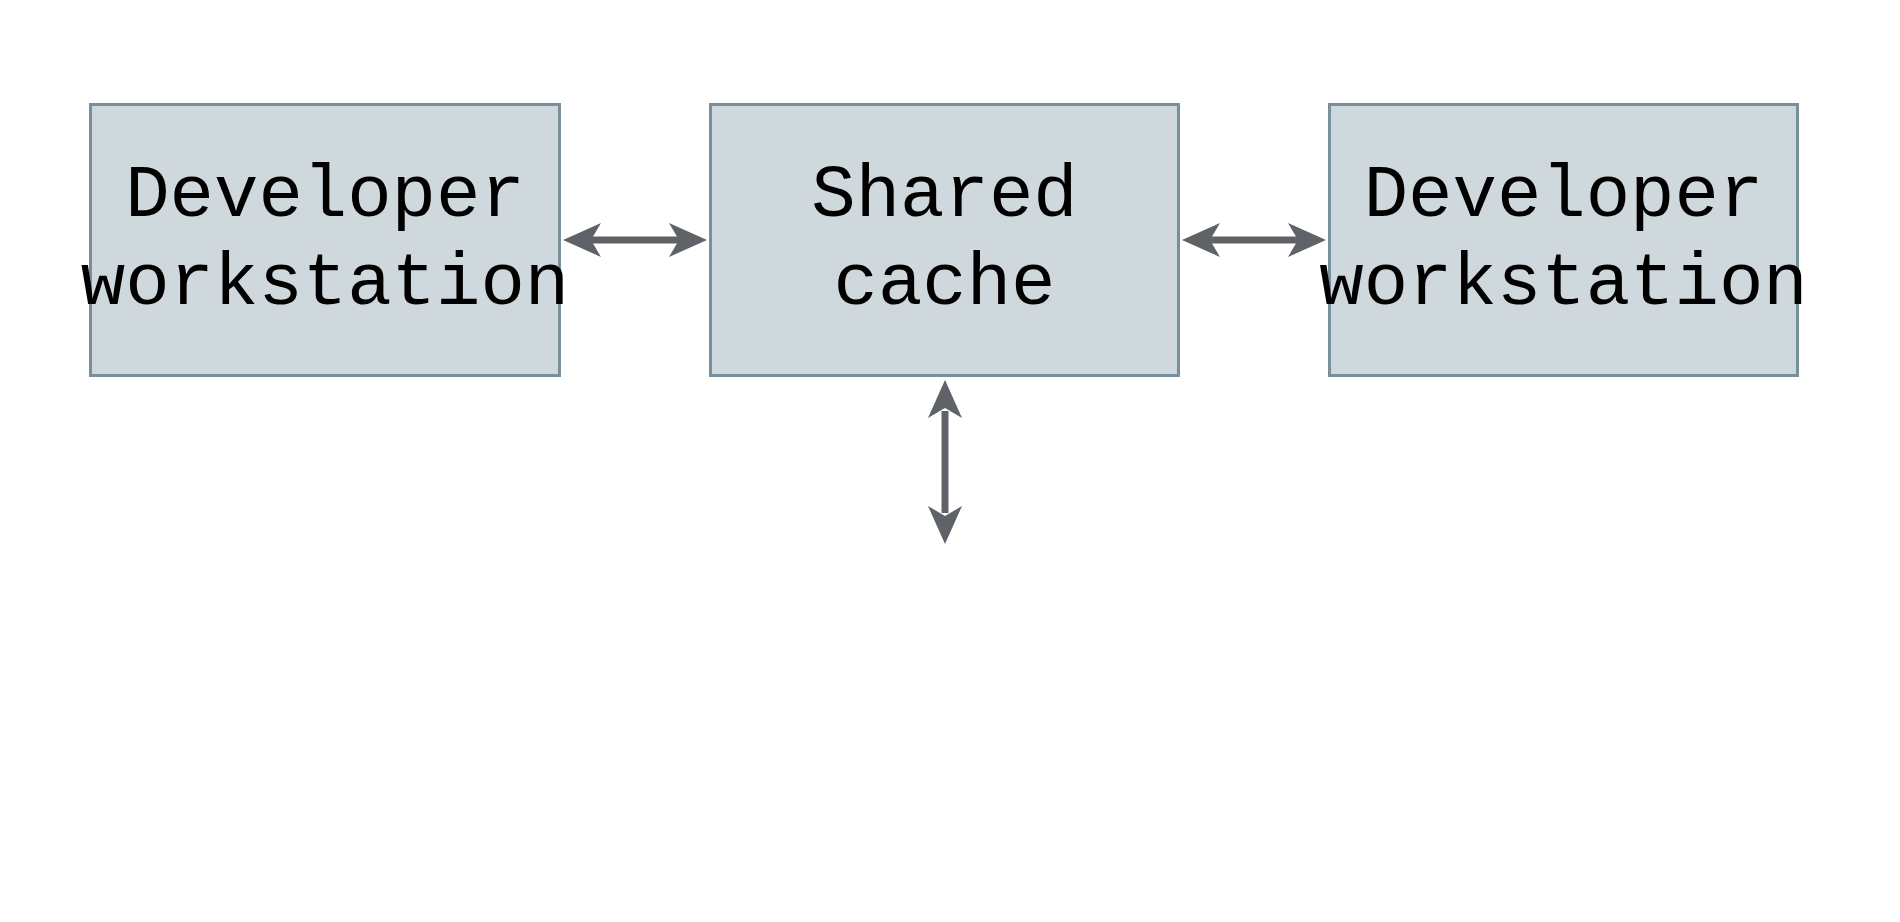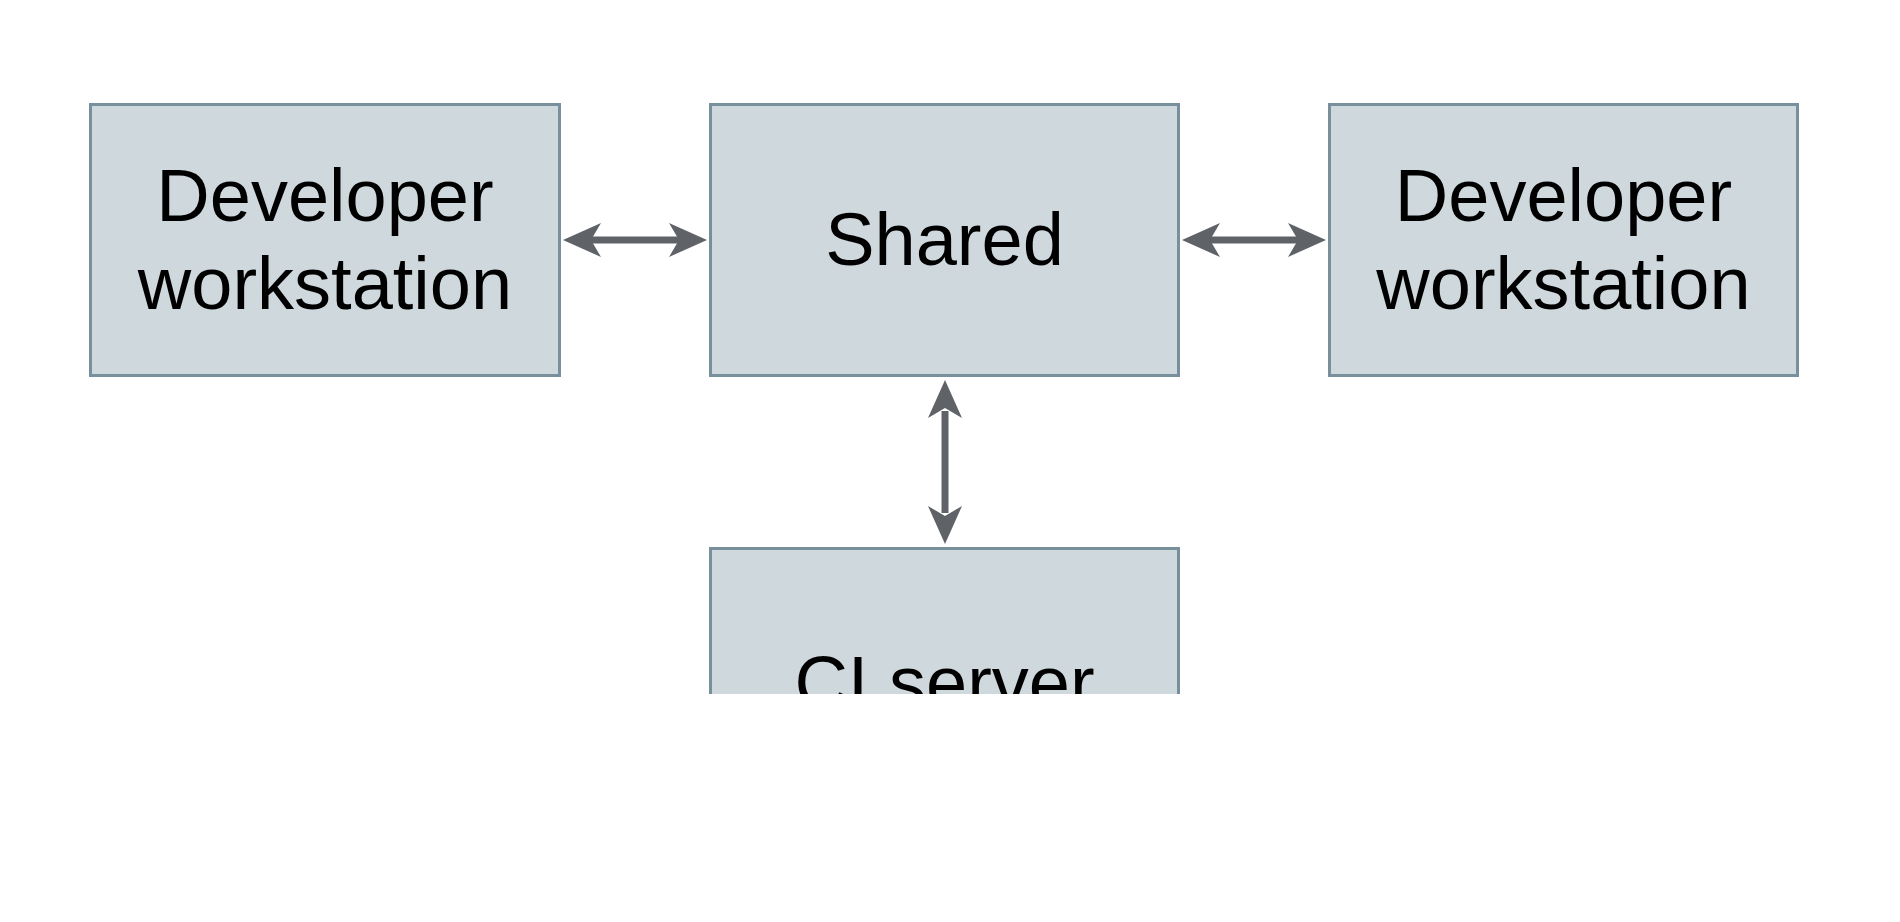--- a/index.html
+++ b/index.html
@@ -13,21 +13,21 @@
     margin: 0;
     padding: 0;
     background: var(--bg);
   }
   .canvas {
     position: relative;
     width: 1900px;
     height: 694px;
     background: var(--bg);
     overflow: hidden;
-    font-family: Liberation Sans, sans-serif;
+    font-family: Liberation Mono, monospace;
   }
   .node {
     position: absolute;
     box-sizing: border-box;
     background: var(--fill);
     border: 3px solid var(--border);
     display: flex;
     flex-direction: column;
     align-items: center;
     justify-content: center;
@@ -60,30 +60,28 @@
 
 <div class="canvas">
 
   <div class="node" id="node-dev-left">
     <span class="line">Developer</span>
     <span class="line">workstation</span>
   </div>
 
   <div class="node" id="node-cache">
     <span class="line">Shared</span>
+    <span class="line">cache</span>
   </div>
 
   <div class="node" id="node-dev-right">
     <span class="line">Developer</span>
     <span class="line">workstation</span>
   </div>
 
-  <div class="node" id="node-ci">
-    <span class="line">CI server</span>
-  </div>
 
   <svg class="arrow" id="arrow-left" width="158" height="50" viewBox="0 0 158 50" aria-hidden="true">
     <line x1="30" y1="25" x2="128" y2="25"></line>
     <path d="M7,25 L45,8 L35,25 L45,42 Z"></path>
     <path d="M151,25 L113,8 L123,25 L113,42 Z"></path>
   </svg>
 
   <svg class="arrow" id="arrow-right" width="158" height="50" viewBox="0 0 158 50" aria-hidden="true">
     <line x1="30" y1="25" x2="128" y2="25"></line>
     <path d="M7,25 L45,8 L35,25 L45,42 Z"></path>

